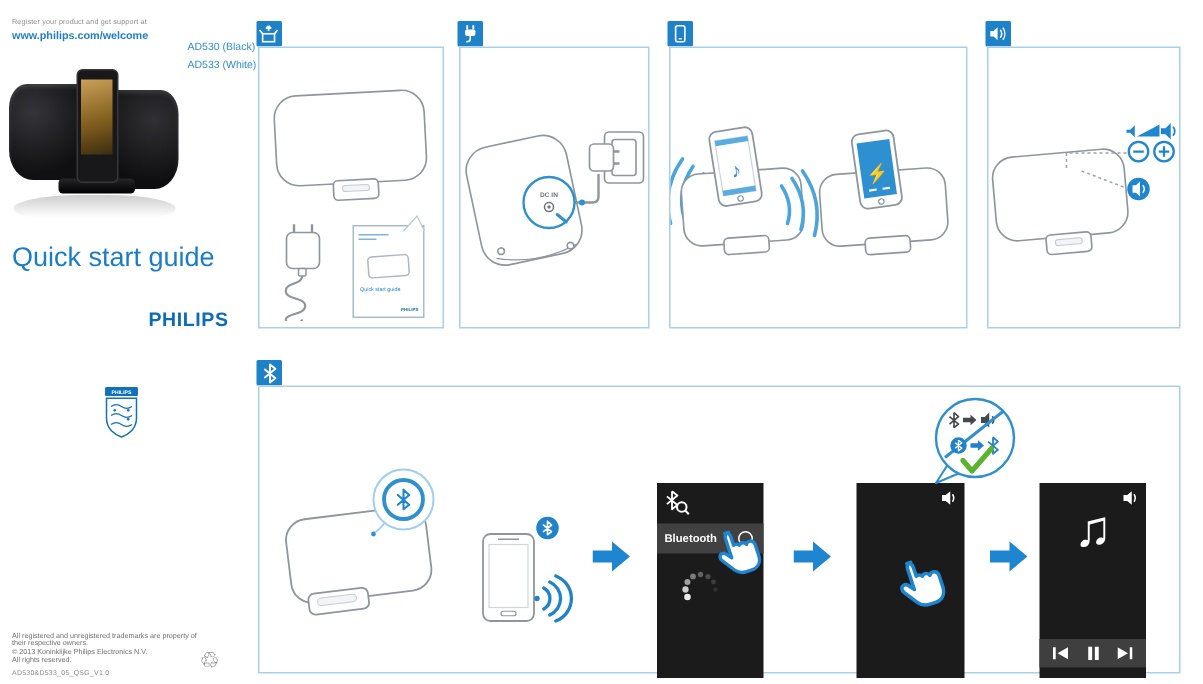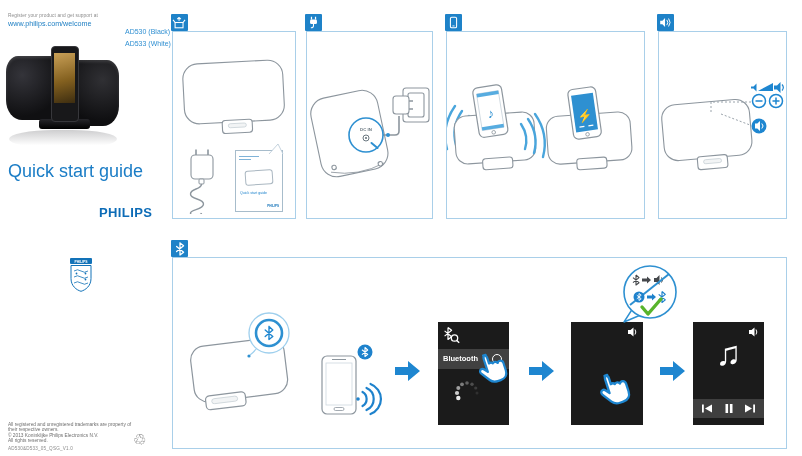--- a/index.html
+++ b/index.html
@@ -2,21 +2,21 @@
 <html><head>
 <meta charset="utf-8">
 <style>
   html,body{margin:0;padding:0;background:#fff;}
   .page{position:relative;width:802px;height:456px;background:#fff;overflow:hidden;
         font-family:"Liberation Sans",sans-serif;}
   .abs{position:absolute;}
 
   
   .reg-line{font-size:4.8px;color:#8c8c8c;letter-spacing:.1px;}
-  .website{font-size:7.2px;font-weight:normal;color:#2180c4;text-align:center;}
+  .website{font-size:7.2px;font-weight:bold;color:#2180c4;text-align:center;}
   .model{font-size:7px;color:#3190d2;}
   .qsg-title{font-size:18px;color:#1b7dc6;}
   .brand{font-size:13px;font-weight:bold;color:#0d6cb7;letter-spacing:.4px;}
   .footer-line{font-size:4.8px;color:#6f6f6f;line-height:5.8px;width:130px;}
   .doc-code{font-size:4.6px;color:#8a8a8a;letter-spacing:.2px;}
   .recycle{font-size:15px;color:#6e6e6e;}
 
   
   .photo{width:113px;height:112px;}
   .photo div{position:absolute;}
@@ -30,21 +30,21 @@
   .ph-base{left:33px;top:79px;width:51px;height:10px;background:linear-gradient(#26262a,#000);border-radius:3px;}
   .ph-reflect{left:3px;top:90px;width:108px;height:18px;opacity:.25;
     background:linear-gradient(#3a3a40,#ffffff 85%);border-radius:50%/60%;}
 
   
   .panel{position:absolute;border:1px solid #a9cfe9;background:#fff;}
   .picon{position:absolute;width:17px;height:17px;background:#1e82c8;border-radius:1px;
          display:flex;align-items:center;justify-content:center;}
 
   
-  .screen{position:absolute;width:71px;height:103px;background:#1b1b1b;}
+  .screen{position:absolute;width:71px;height:130px;background:#1b1b1b;}
   .s-row{position:absolute;left:0;width:100%;background:#414141;}
   .s-text{color:#fff;font-weight:bold;font-size:7.5px;}
   .s-circle{position:absolute;width:8px;height:8px;border:1.2px solid #fff;border-radius:50%;}
   .mediabar{position:absolute;left:0;bottom:7px;width:100%;height:19px;background:#3f3f3f;
             display:flex;align-items:center;justify-content:space-between;padding:0 9px;box-sizing:border-box;}
   .note-big{position:absolute;left:0;top:12px;width:100%;text-align:center;font-size:34px;color:#fff;}
 
   .booklet{position:absolute;border:1px solid #a7bccb;background:#fff;}
   .bk-line{position:absolute;background:#7fb3d8;height:1px;}
   .bk-title{position:absolute;font-size:3.6px;color:#1c82cc;}

